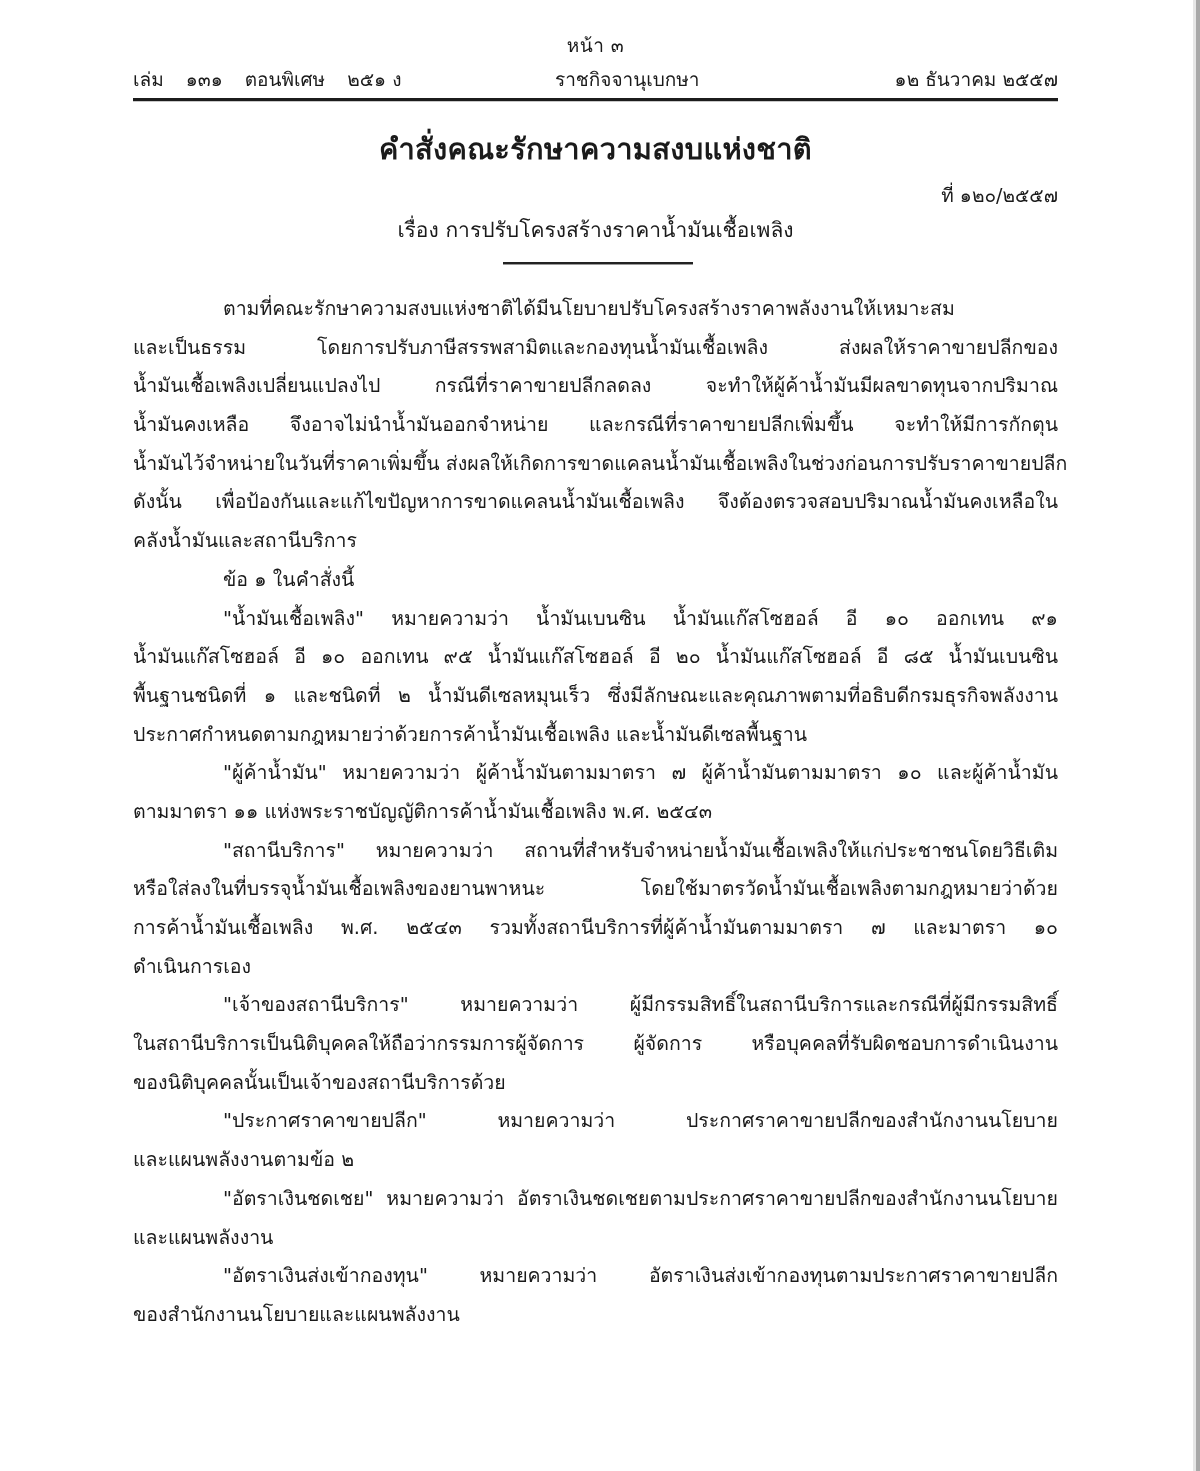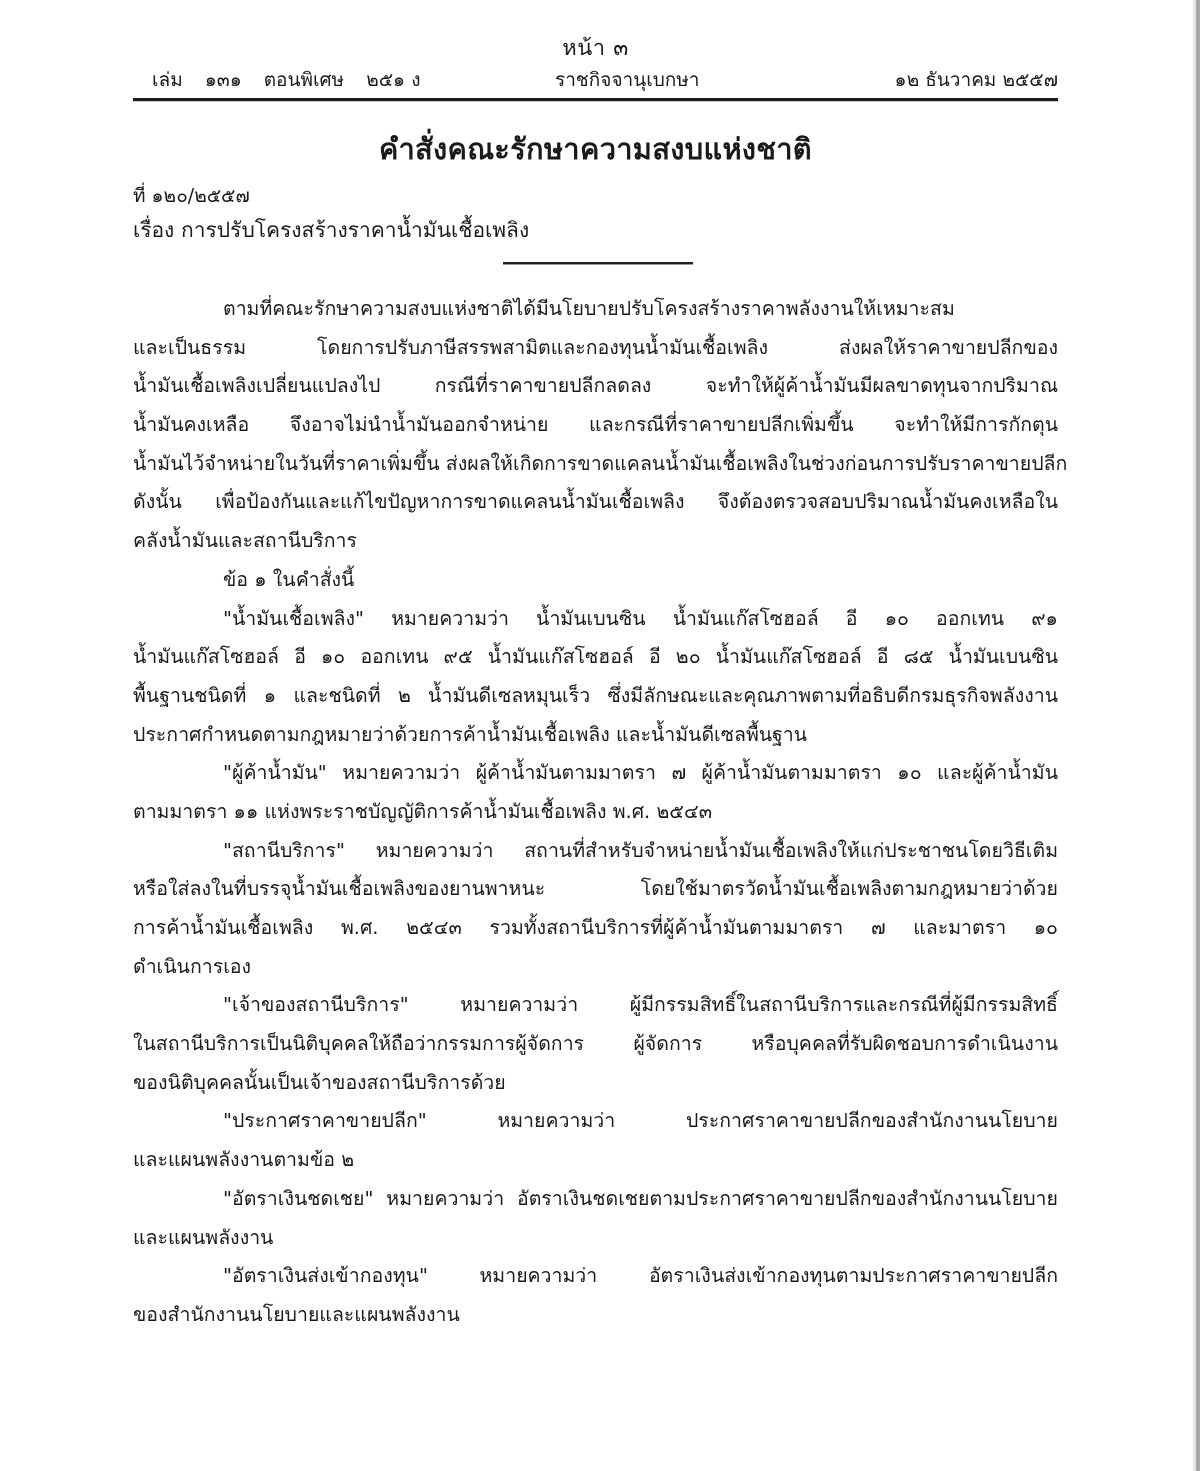--- a/index.html
+++ b/index.html
@@ -24,31 +24,31 @@
       position: absolute;
       left: 133px;
       top: 0;
       width: 925px;
     }
     .page-no {
       position: absolute;
       top: 30px;
       left: 0; width: 100%;
       text-align: center;
-      font-size: 22px;
+      font-size: 19px;
       letter-spacing: 0.5px;
     }
     .header-row {
       position: absolute;
       top: 64px;
       left: 0; width: 100%;
       height: 26px;
       font-size: 19px;
     }
-    .header-row .left { position: absolute; left: 19px; top: 0; white-space: nowrap; }
+    .header-row .left { position: absolute; left: 0; top: 0; white-space: nowrap; }
     .header-row .center { position: absolute; left: 390px; top: 0; white-space: nowrap; margin-left: 32px; }
     .header-row .right { position: absolute; right: 0; top: 0; white-space: nowrap; text-align: right; }
     .header-row span.gap { display: inline-block; width: 22px; }
     .header-rule {
       position: absolute;
       top: 98px;
       left: 0;
       width: 925px;
       height: 3px;
       background: #1c1c1c;
@@ -60,28 +60,28 @@
       left: 0; width: 100%;
       text-align: center;
       font-size: 29px;
       letter-spacing: 0.3px;
       font-weight: bold;
     }
     .order-no {
       position: absolute;
       top: 180px;
       left: 0; width: 100%;
-      text-align: left;
+      text-align: right;
       font-size: 19px;
     }
     .subject {
       position: absolute;
       top: 213px;
       left: 0; width: 100%;
-      text-align: left;
+      text-align: center;
       font-size: 21px;
     }
     .title-rule {
       position: absolute;
       top: 262px;
       left: 370px;
       width: 190px;
       height: 2px;
       background: #222;
       border-bottom: 1px solid #9a9a9a;

